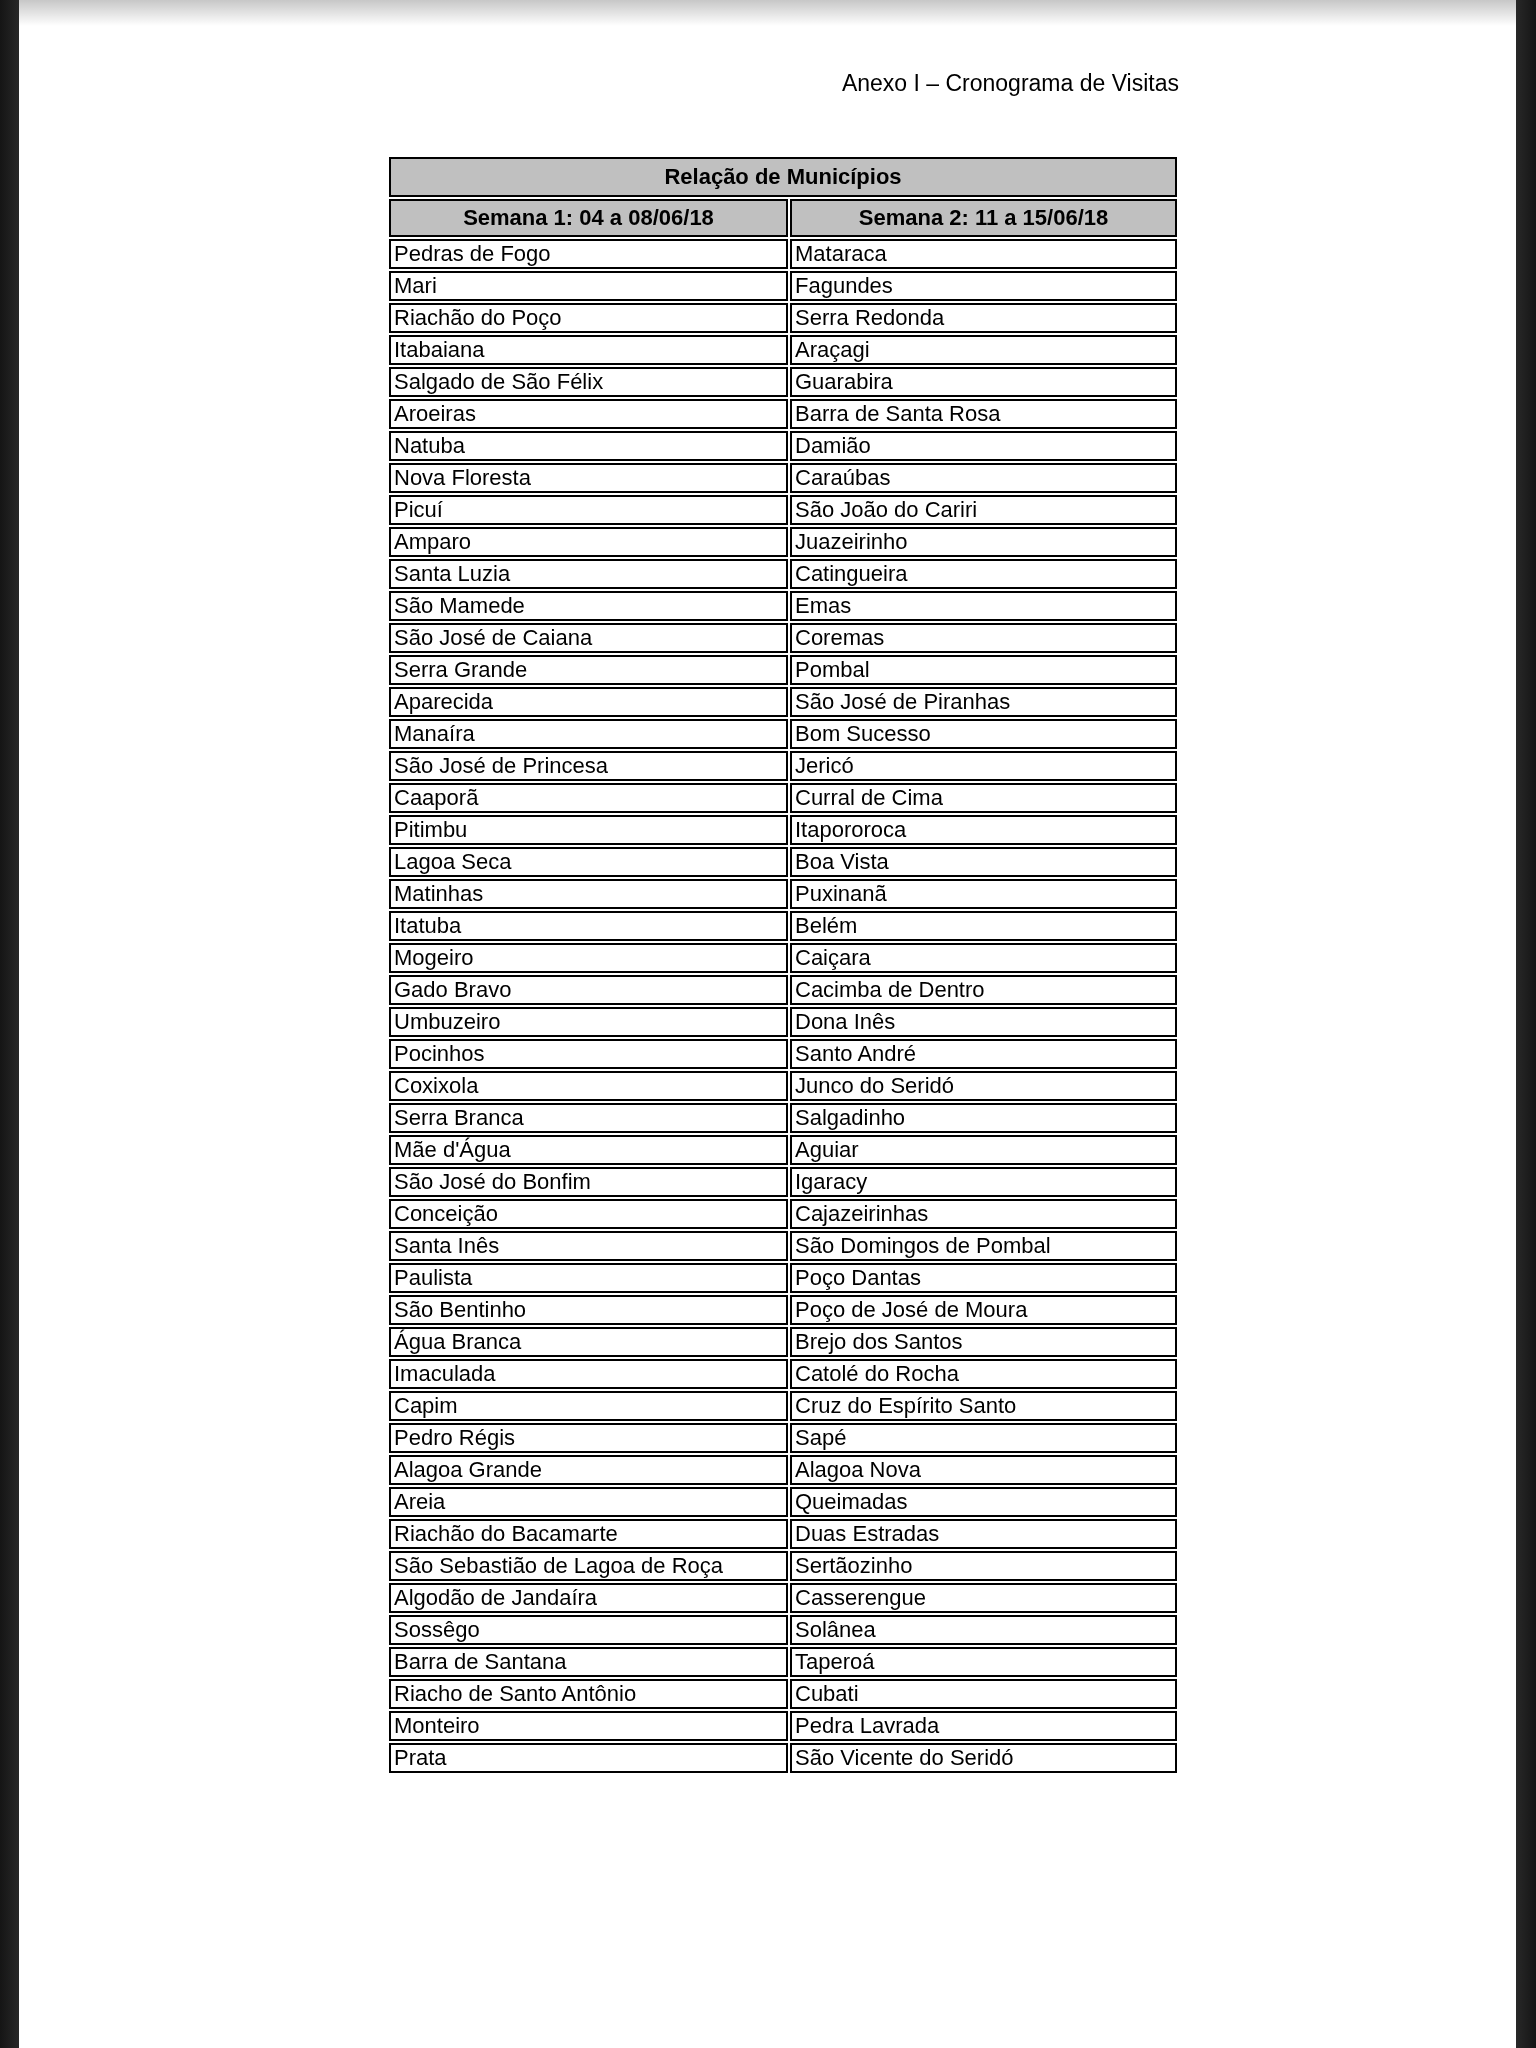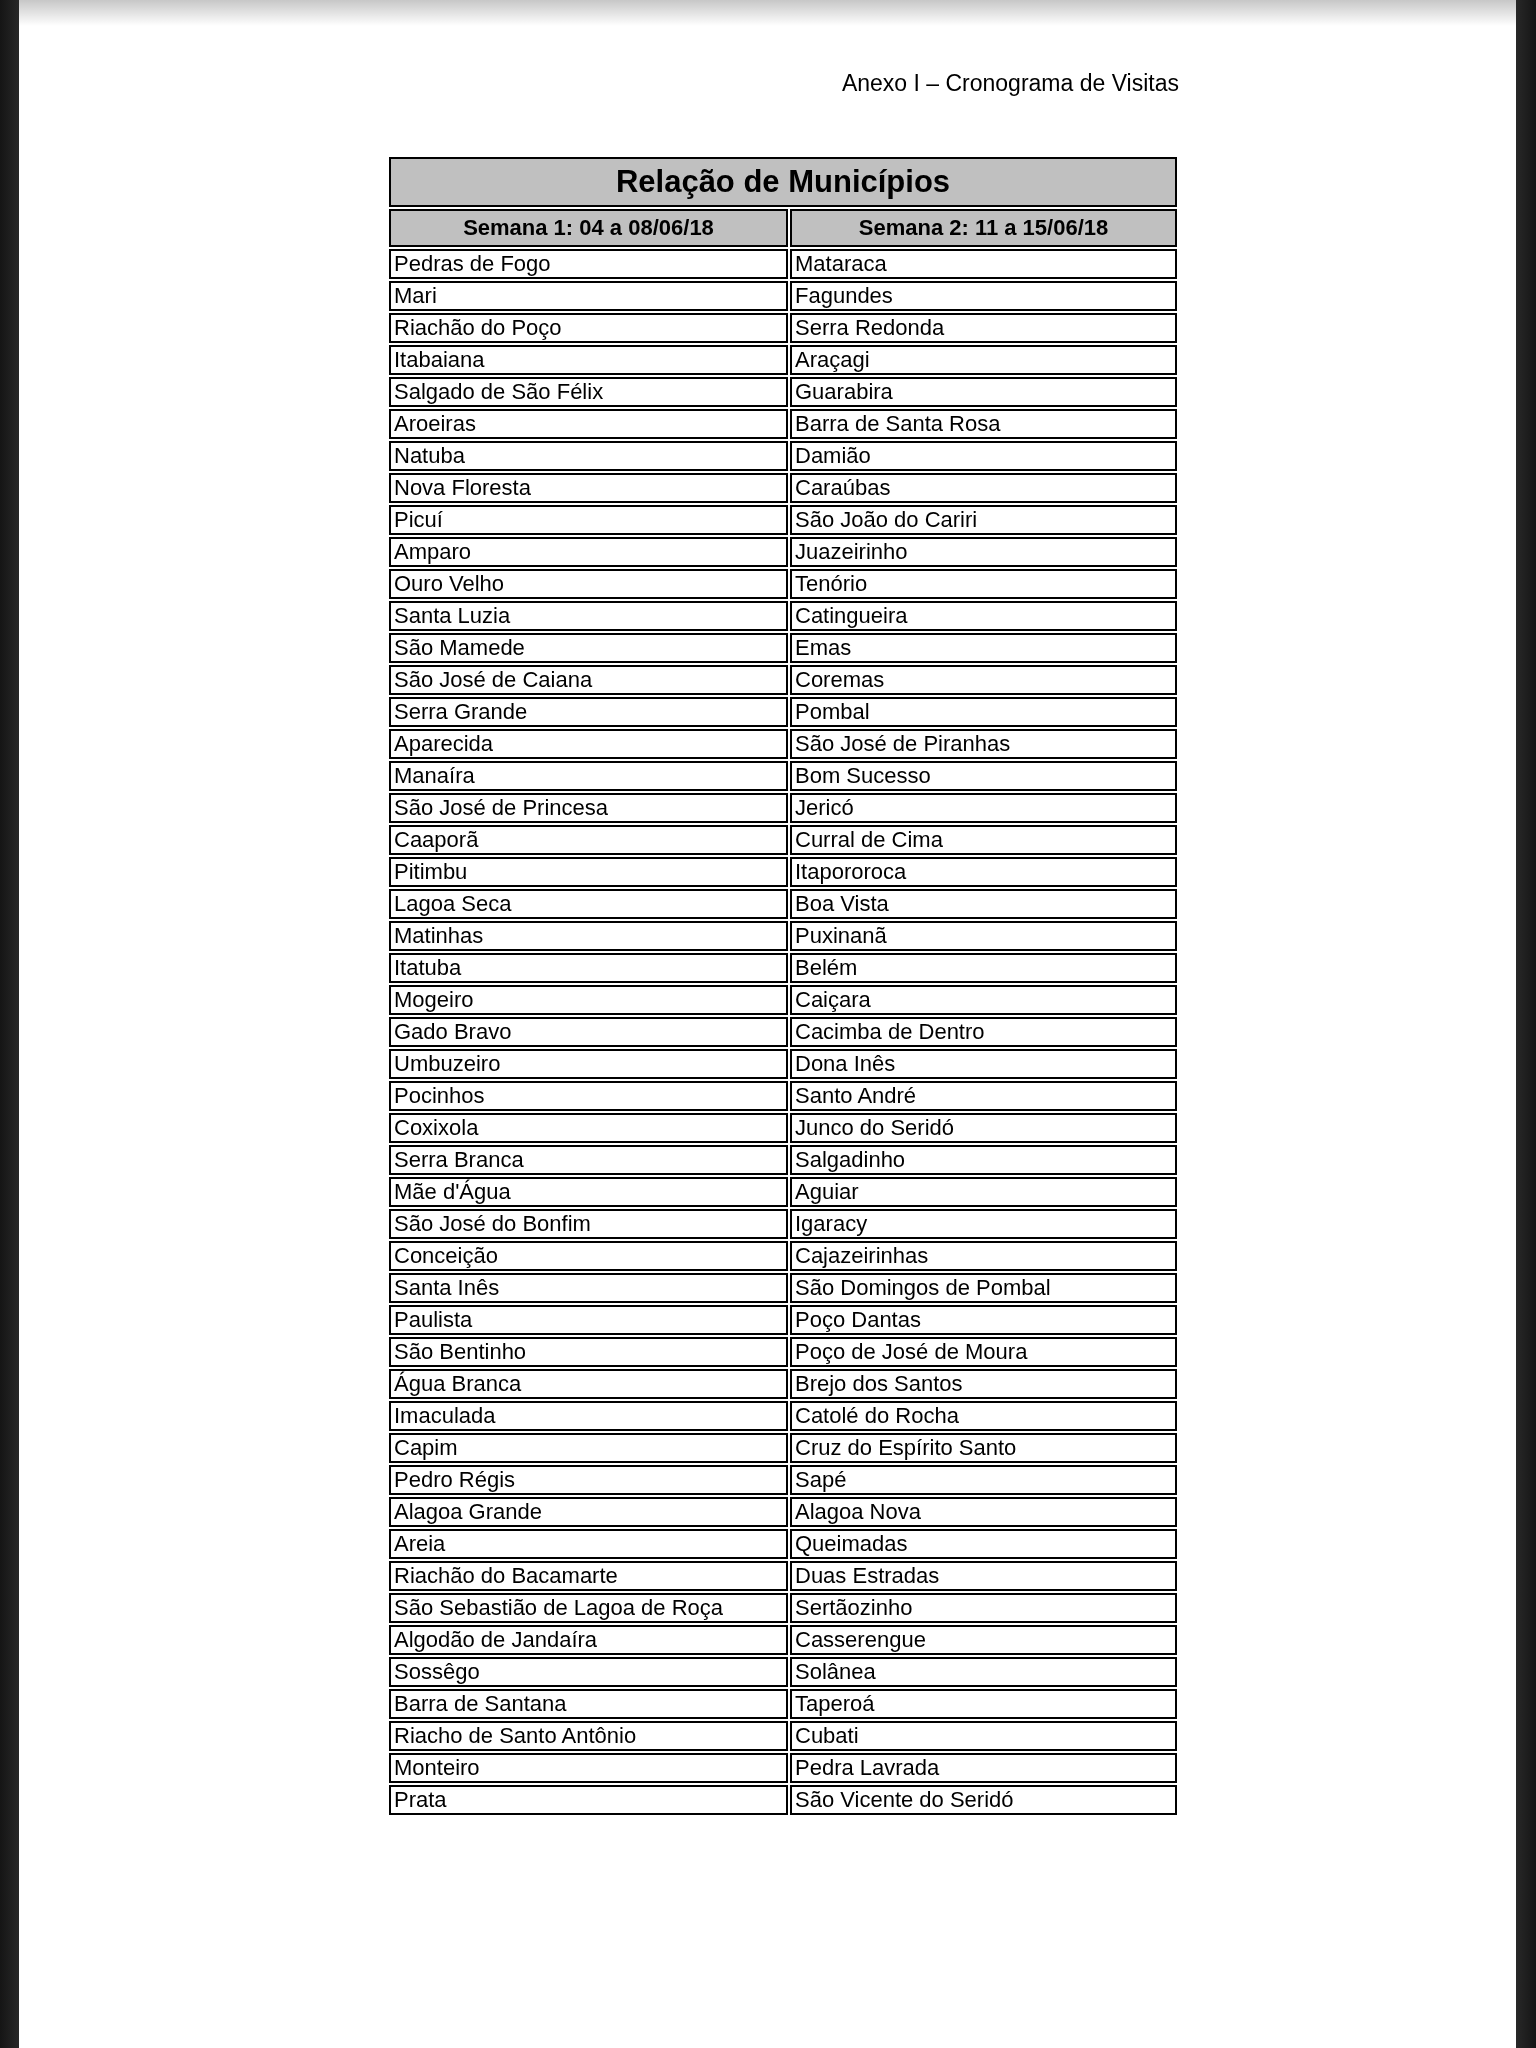--- a/index.html
+++ b/index.html
@@ -68,21 +68,21 @@
     width: 792px;
     margin-top: 58px;
   }
   .muni-table th, .muni-table td {
     border: 2px solid #000;
     color: #000;
     overflow: hidden;
   }
   .table-title {
     background: var(--header-bg, #c0c0c0);
-    font-size: 31px;
+    font-size: 22px;
     font-weight: bold;
     text-align: center;
     padding: 5px 2px;
   }
   .col-header {
     background: var(--header-bg, #c0c0c0);
     font-size: 22px;
     font-weight: bold;
     padding: 4px 2px;
   }
@@ -155,24 +155,20 @@
             </tr>
             <tr>
               <td>Picuí</td>
               <td>São João do Cariri</td>
             </tr>
             <tr>
               <td>Amparo</td>
               <td>Juazeirinho</td>
             </tr>
             <tr>
-              <td>Ouro Velho</td>
-              <td>Tenório</td>
-            </tr>
-            <tr>
               <td>Santa Luzia</td>
               <td>Catingueira</td>
             </tr>
             <tr>
               <td>São Mamede</td>
               <td>Emas</td>
             </tr>
             <tr>
               <td>São José de Caiana</td>
               <td>Coremas</td>

